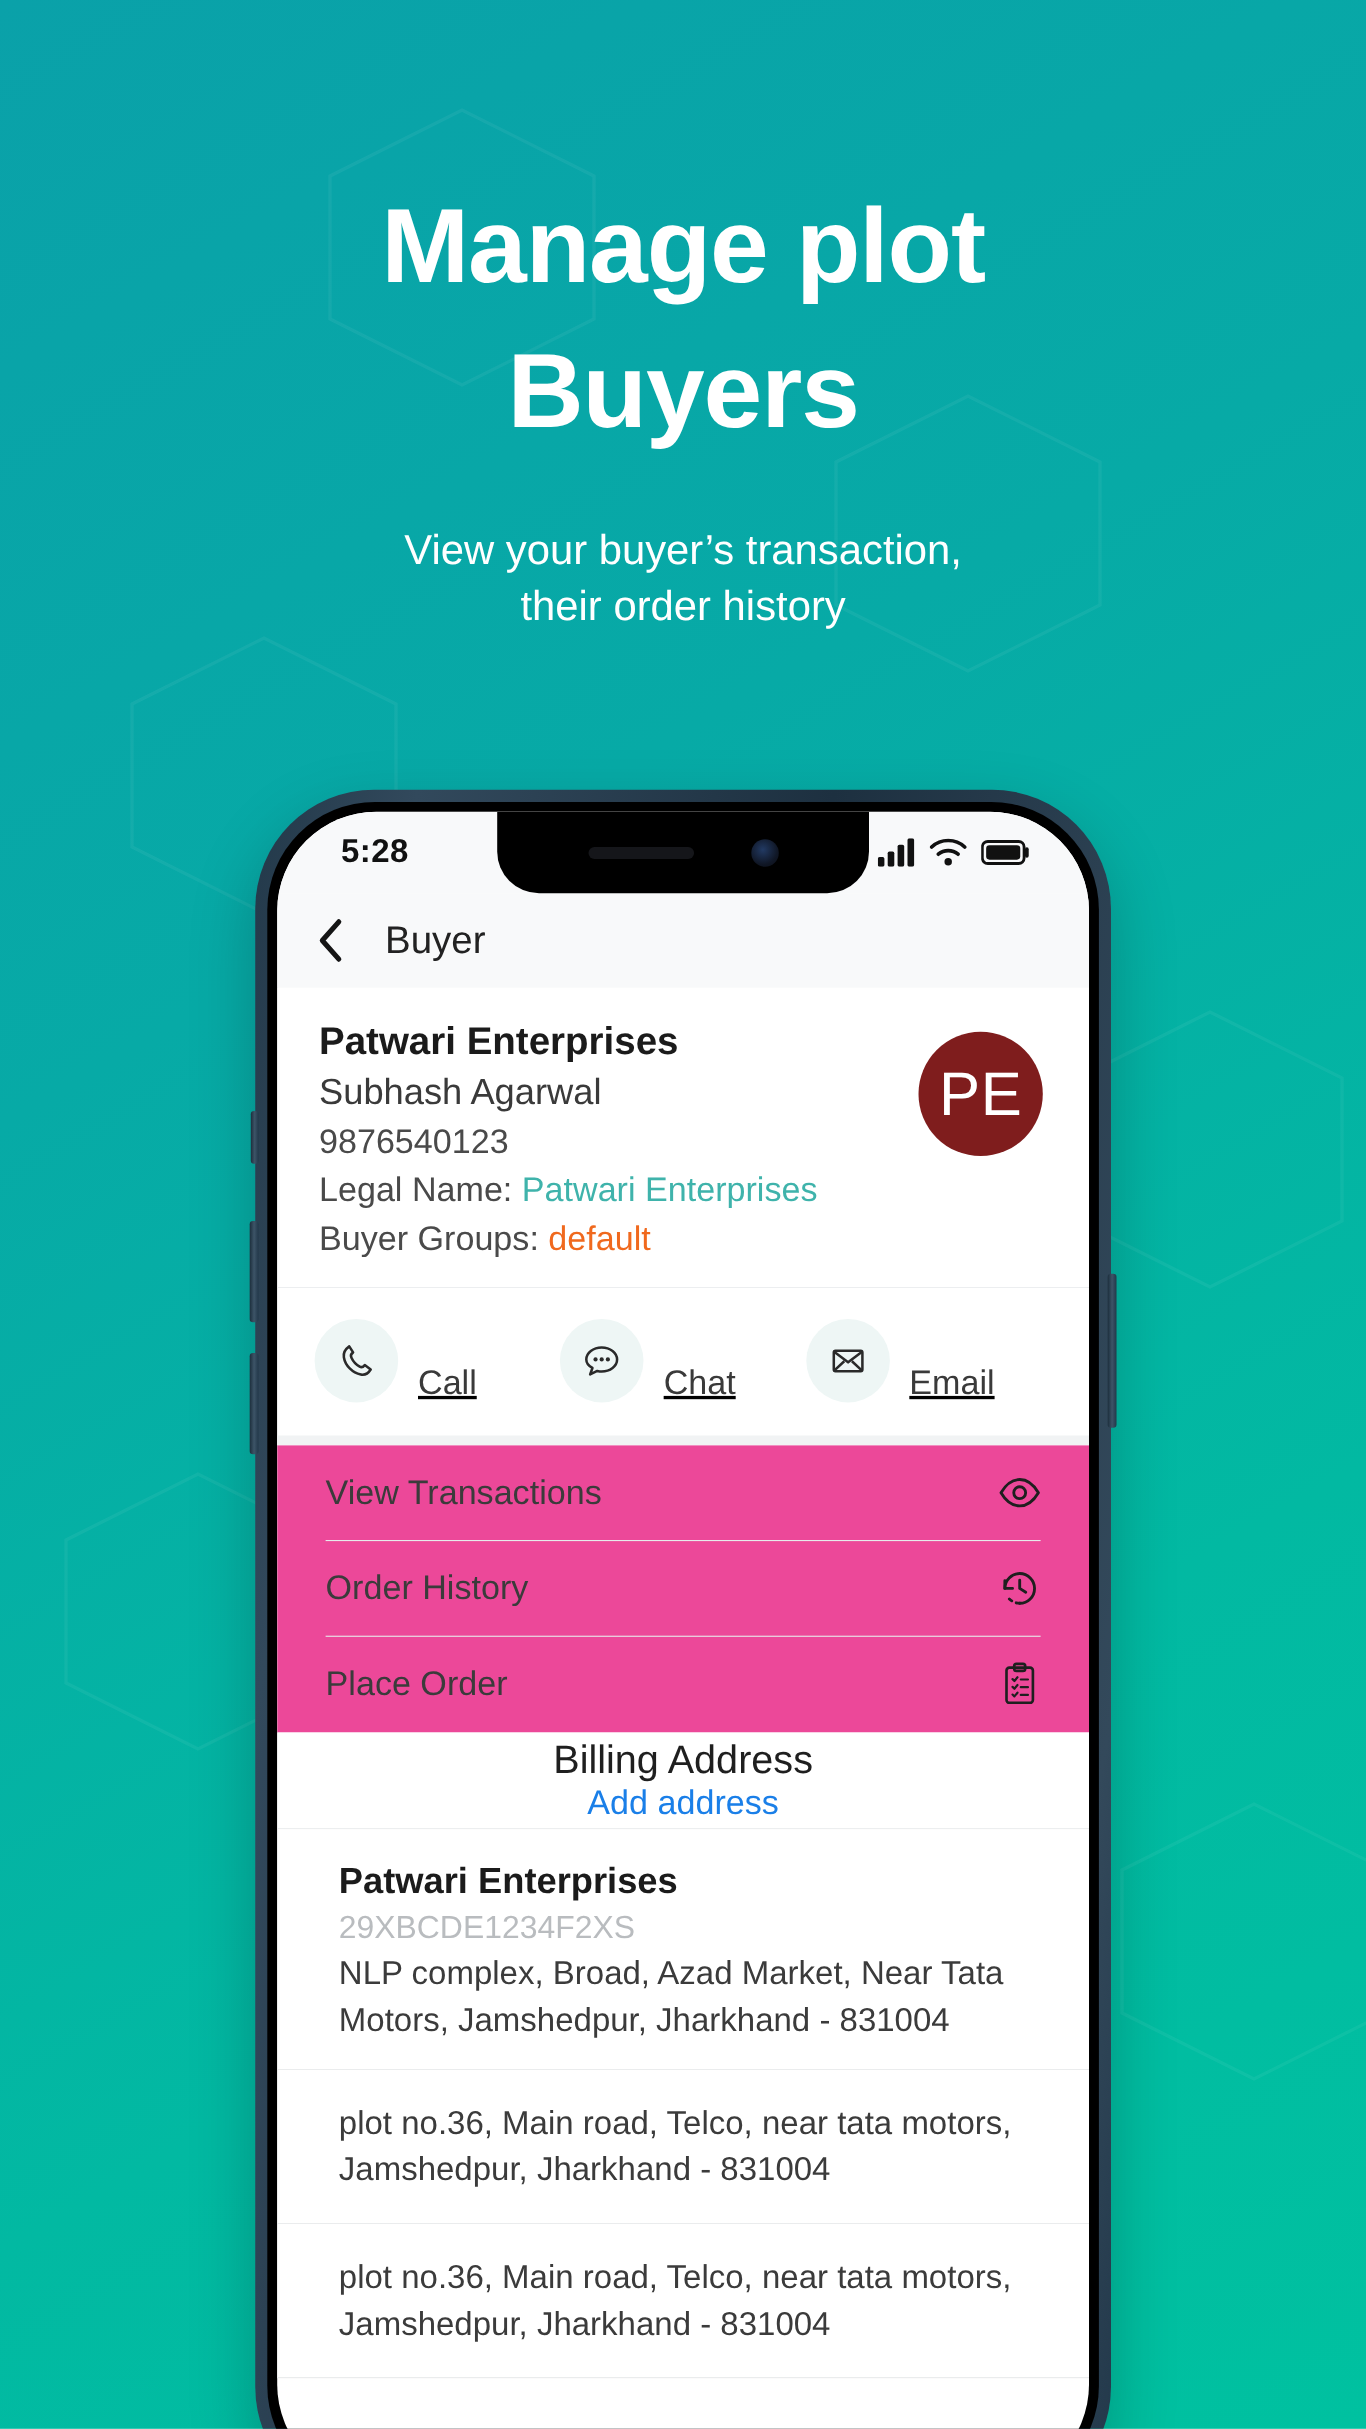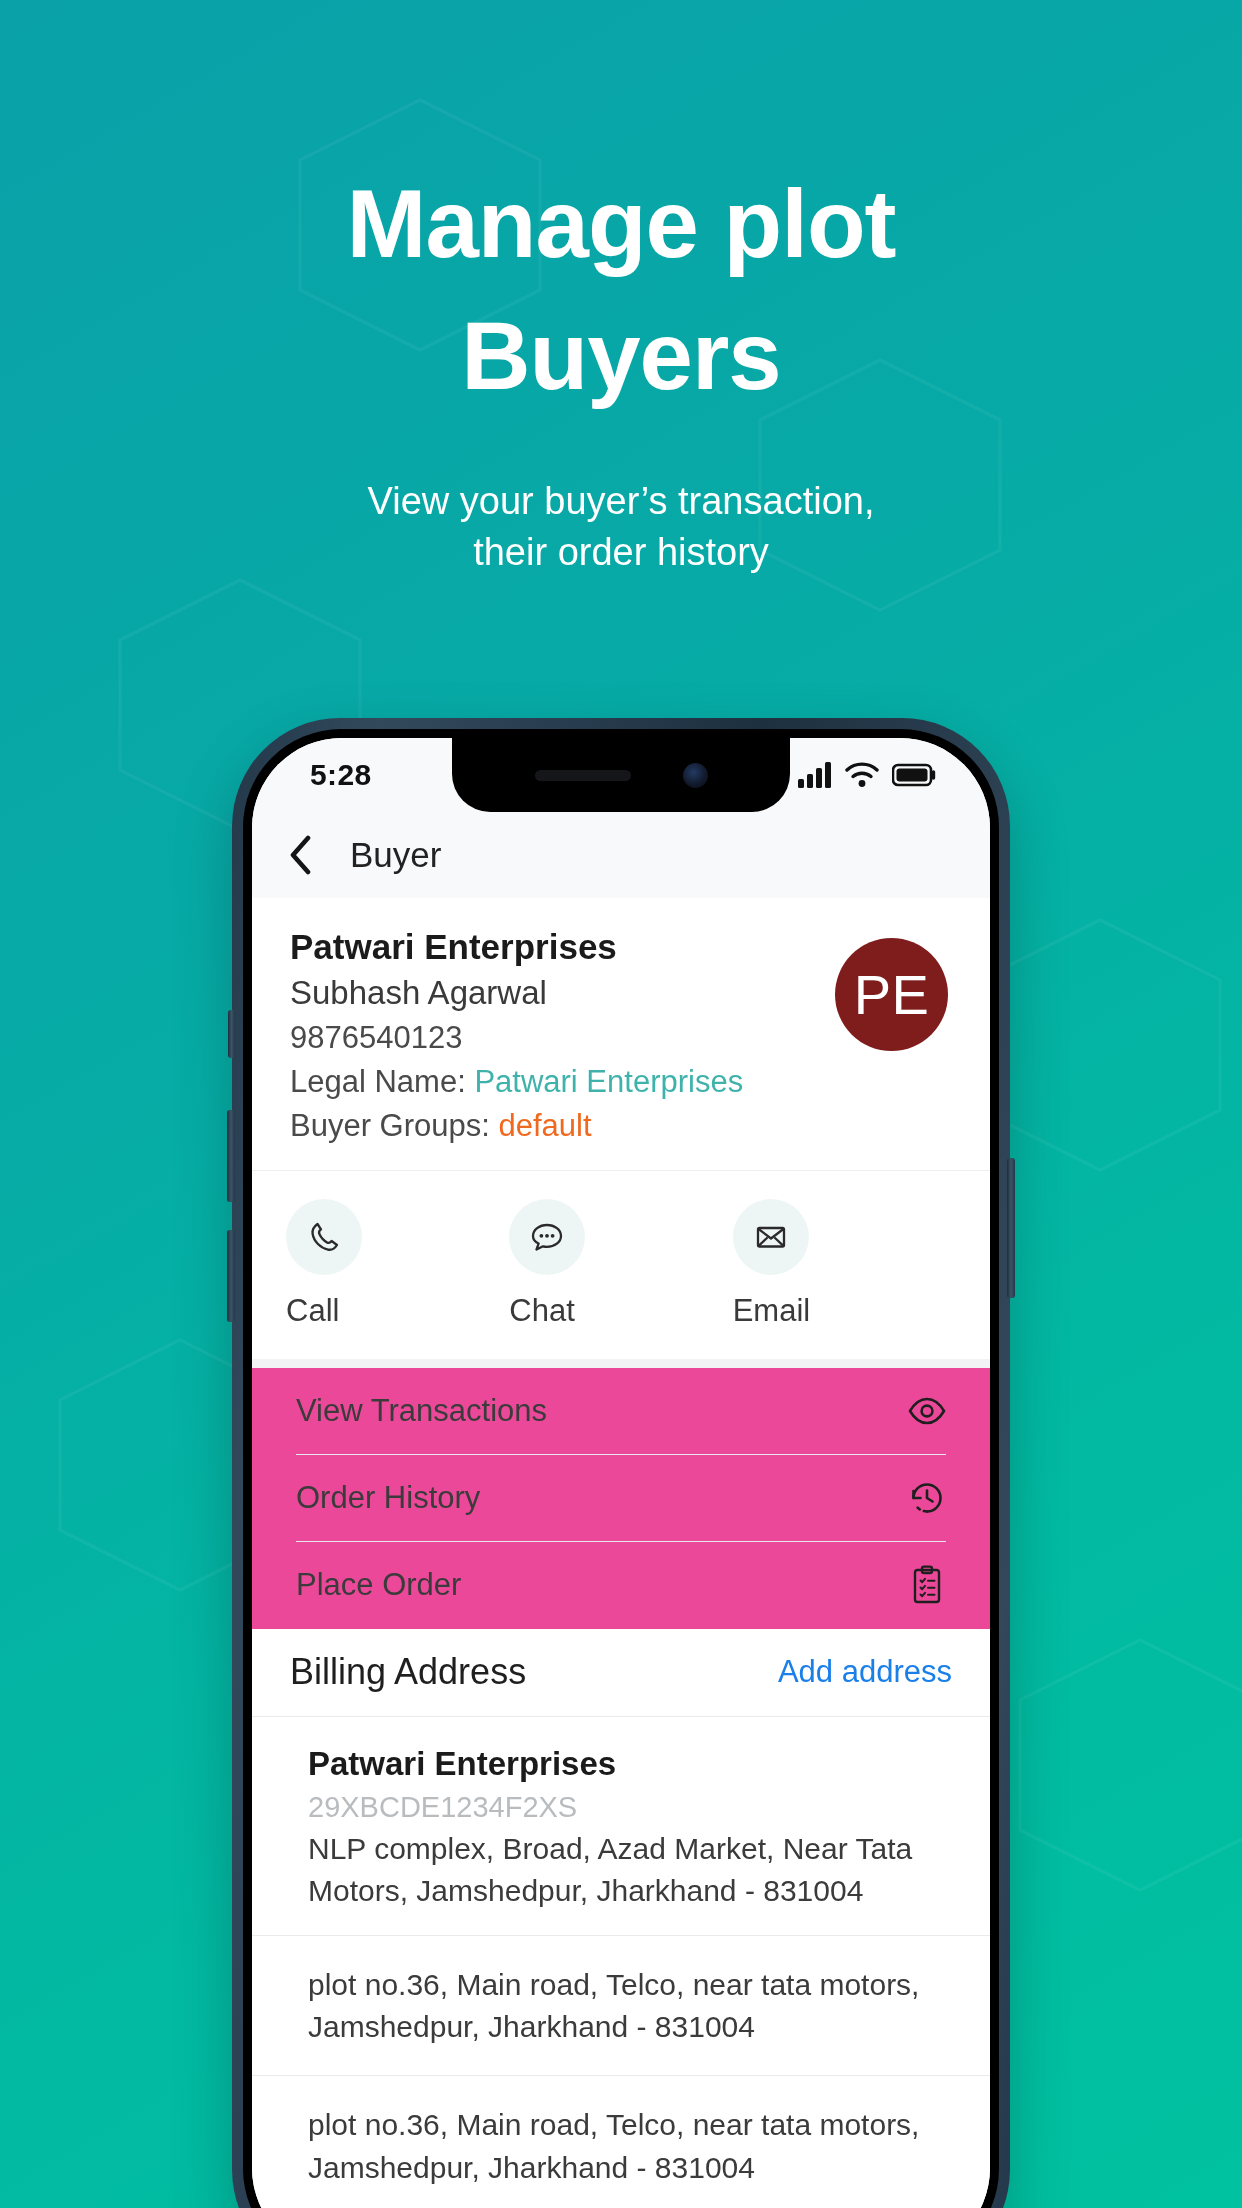--- a/index.html
+++ b/index.html
@@ -95,41 +95,41 @@
     color:#fff; font-size:56px; font-weight:500;
     display:flex; align-items:center; justify-content:center;
     margin-top:14px; margin-right:4px; flex:none; letter-spacing:.5px;
   }
 
   
   .actions {
     background:#fff; display:flex; padding:28px 34px 30px 34px;
     border-bottom:9px solid #f1f3f4;
   }
-  .action { flex:1; display:flex; flex-direction:column; align-items:flex-start; gap:18px; }
+  .action { flex:1; display:flex; flex-direction:row; align-items:flex-end; gap:18px;text-decoration:underline; }
   .action-circle {
     width:76px; height:76px; border-radius:50%; background:#eef6f5;
     display:flex; align-items:center; justify-content:center;
   }
   .action-label { font-size:31px; color:#3a3a3a; }
 
   
   .menu { background:#ec4899; padding:0 44px; }
   .menu-row {
     height:87px; display:flex; align-items:center; justify-content:space-between;
     border-bottom:1px solid #e7eaec;
   }
   .menu-row:last-child { border-bottom:none; }
   .menu-label { font-size:31px; color:#3b3b3b; }
   .menu-icon { width:38px; height:38px; display:flex; align-items:center; justify-content:center; }
 
   
   .billing-head {
     background:#fff; height:88px; display:flex; align-items:center;
-    justify-content:space-between; padding:0 38px; border-bottom:1px solid #e8eaec;
+    justify-content:center; padding:0 38px; border-bottom:1px solid #e8eaec;flex-direction:column;
   }
   .billing-title { font-size:36px; color:#1f1f1f; }
   .billing-add { font-size:31px; color:#1a7fe8; }
 
   .addr { background:#fff; padding:24px 38px 22px 56px; border-bottom:1px solid #e8eaec; }
   .addr-name { font-size:33px; font-weight:bold; color:#1b1b1b; line-height:1.4; }
   .addr-gst  { font-size:29px; color:#b9bcbf; line-height:1.4; }
   .addr-text { font-size:30px; color:#3b3b3b; line-height:1.42; }
   .addr.plain { padding-top:28px; padding-bottom:26px; }
 </style>

